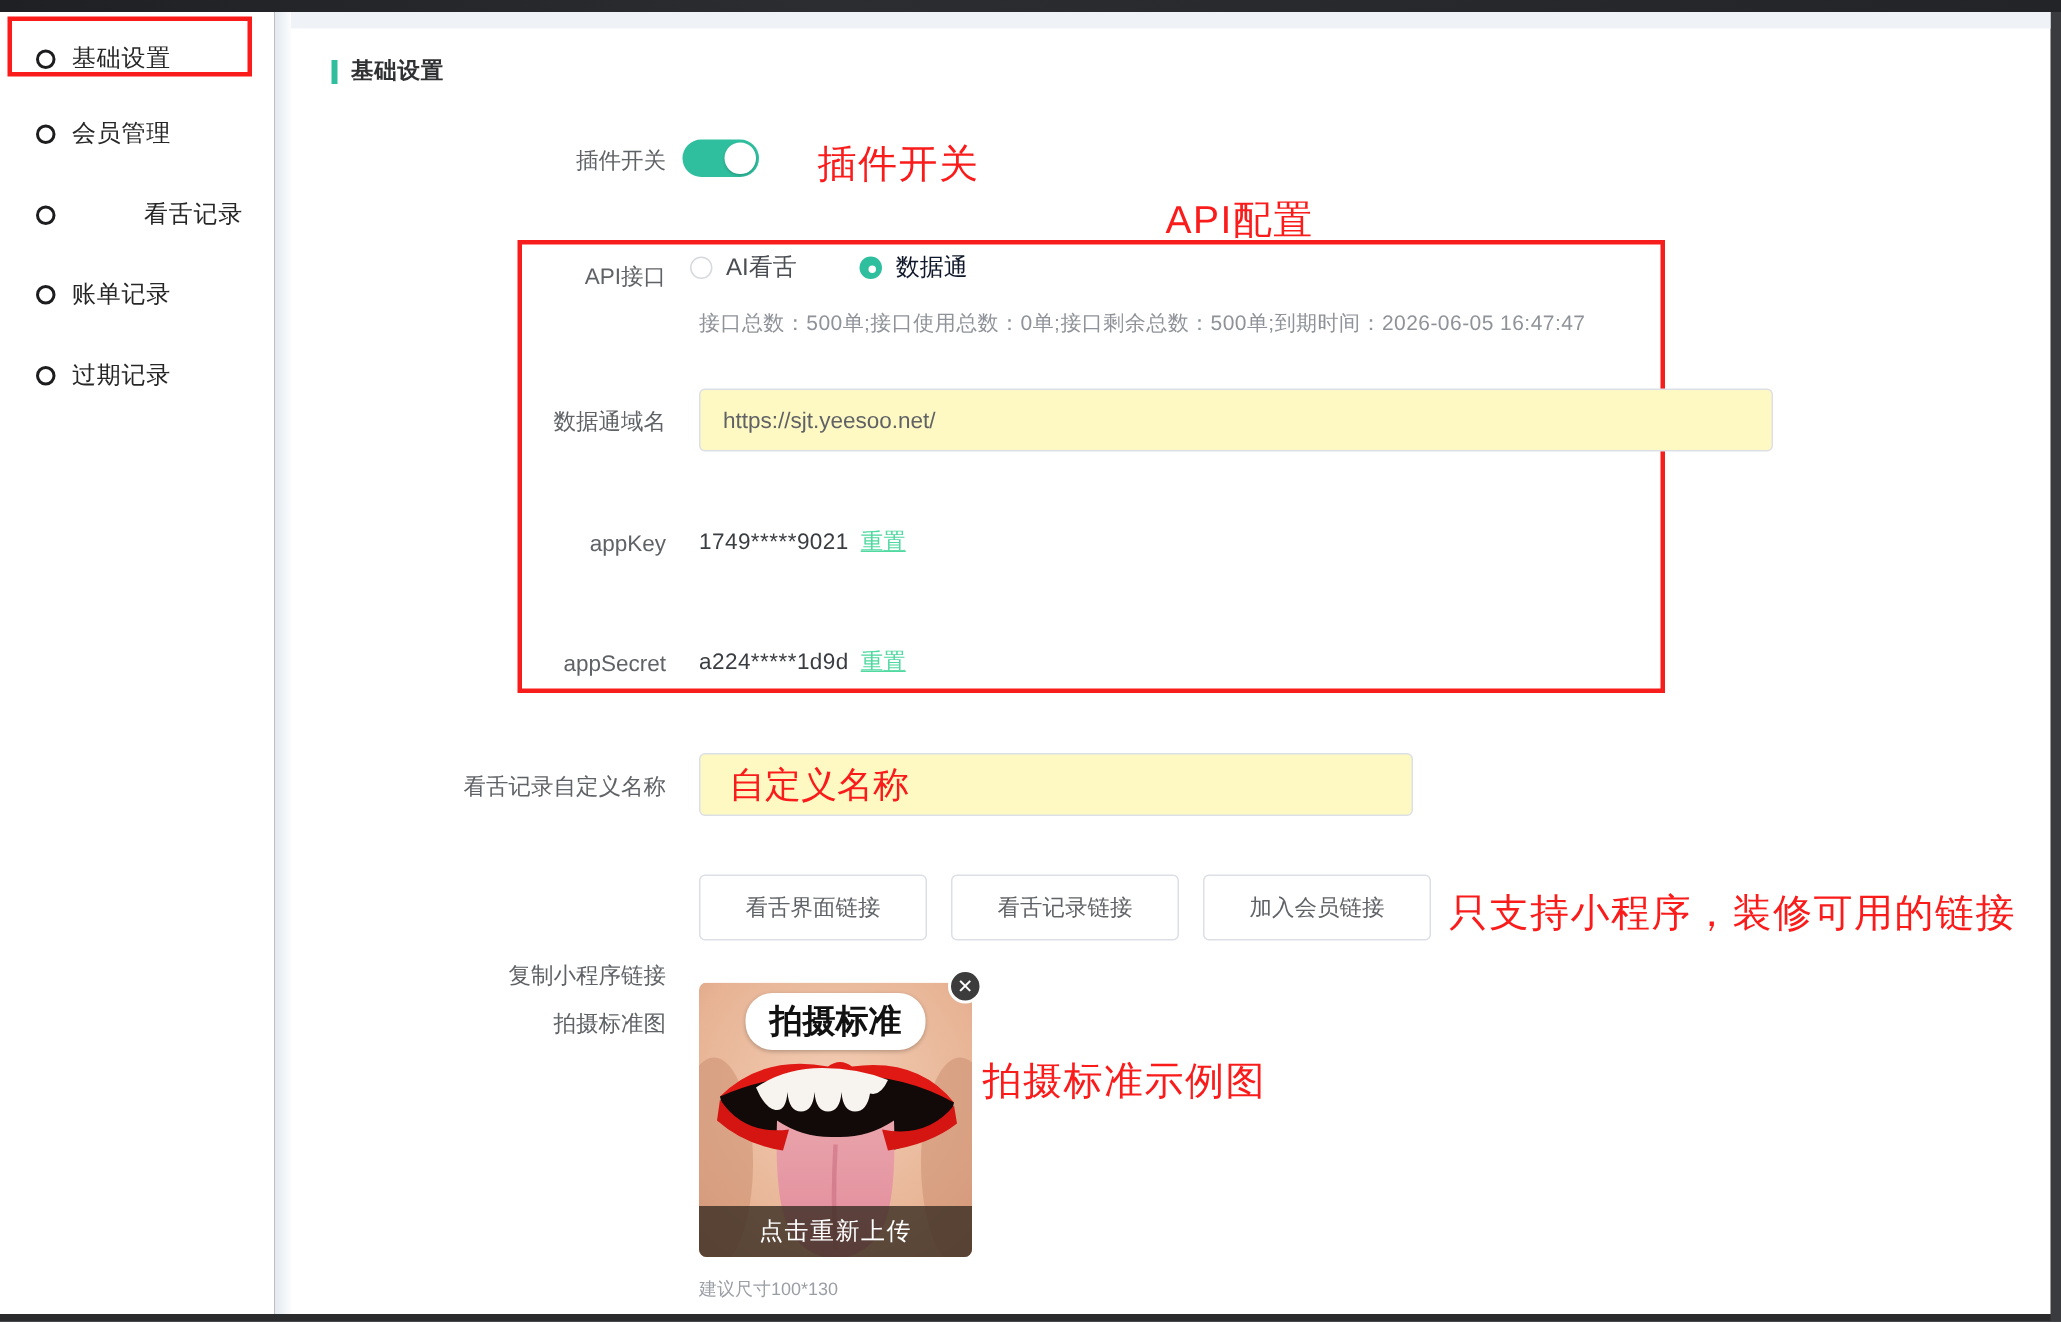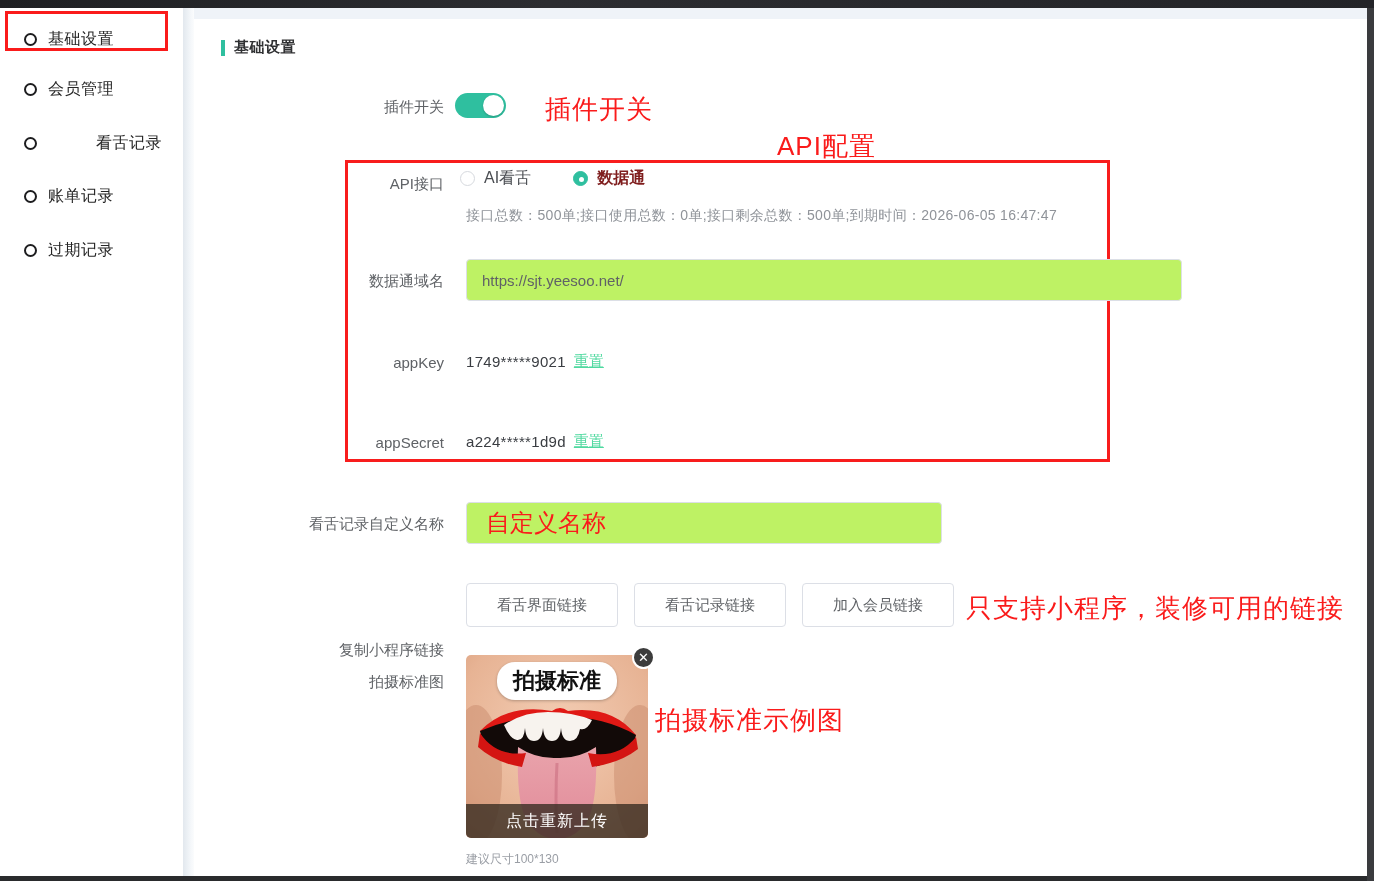--- a/index.html
+++ b/index.html
@@ -39,25 +39,25 @@
   .red-note { position:absolute; color:#fa1b1b; font-size:26px; white-space:nowrap; letter-spacing:1px; }
 
   .api-redbox { position:absolute; left:151px; top:152px; width:765px; height:302px; border:3px solid #f81d1d; pointer-events:none; }
 
   .radio-row { position:absolute; left:266px; top:160px; display:flex; align-items:center; }
   .radio { display:flex; align-items:center; cursor:pointer; margin-right:42px; }
   .radio .dot { width:15px; height:15px; border-radius:50%; border:1.5px solid #d6d9de; background:#fff; flex:none; }
   .radio.checked .dot { background:#2fbf9f; border-color:#2fbf9f; position:relative; }
   .radio.checked .dot::after { content:""; position:absolute; left:5px; top:5px; width:5px; height:5px; background:#fff; border-radius:50%; }
   .radio .rlbl { margin-left:9px; font-size:16px; color:#4a4d52; }
-  .radio.checked .rlbl { color:#7f1d1d;font-weight:bold; }
+  .radio.checked .rlbl { color:#0f172a; }
 
   .quota { position:absolute; left:272px; top:199px; font-size:14px; color:#8f9399; letter-spacing:.3px; }
 
-  .text-input { position:absolute; height:42px; border:1px solid #dcdfe6; border-radius:4px; background:#bef264;
+  .text-input { position:absolute; height:42px; border:1px solid #dcdfe6; border-radius:4px; background:#fef9c3;
                 font-size:15px; color:#606266; padding:0 15px; outline:none; font-family:inherit; }
   .input-domain { left:272px; top:251px; width:716px; }
   .input-custom { left:272px; top:494px; width:476px; color:#fa1b1b; font-size:24px; font-weight:normal; padding-left:19px; }
 
   .kv { position:absolute; display:flex; align-items:center; }
   .kv .val { font-size:15px; color:#3a3d42; letter-spacing:.3px; }
   .kv .reset { margin-left:8px; font-size:15px; color:#50d9a0; text-decoration:underline; cursor:pointer; }
 
   .btn-row { position:absolute; left:272px; top:575px; display:flex; }
   .ghost-btn { width:152px; height:44px; margin-right:16px; background:#fff; border:1px solid #dcdfe6; border-radius:4px;

